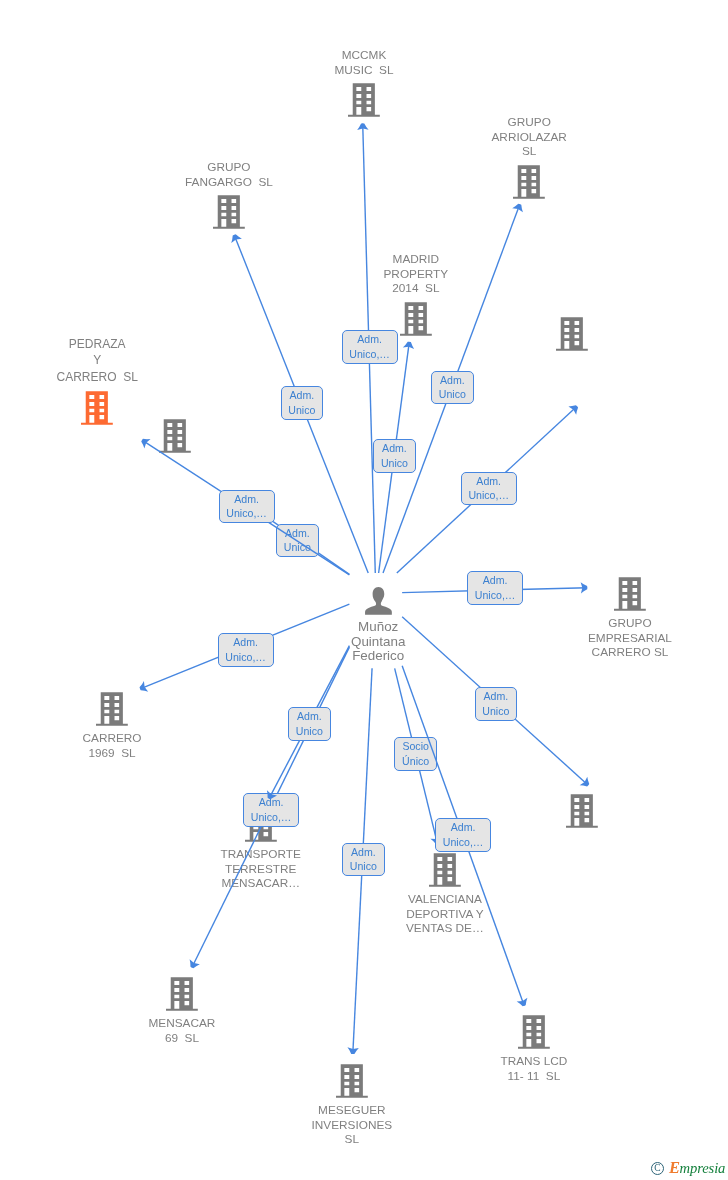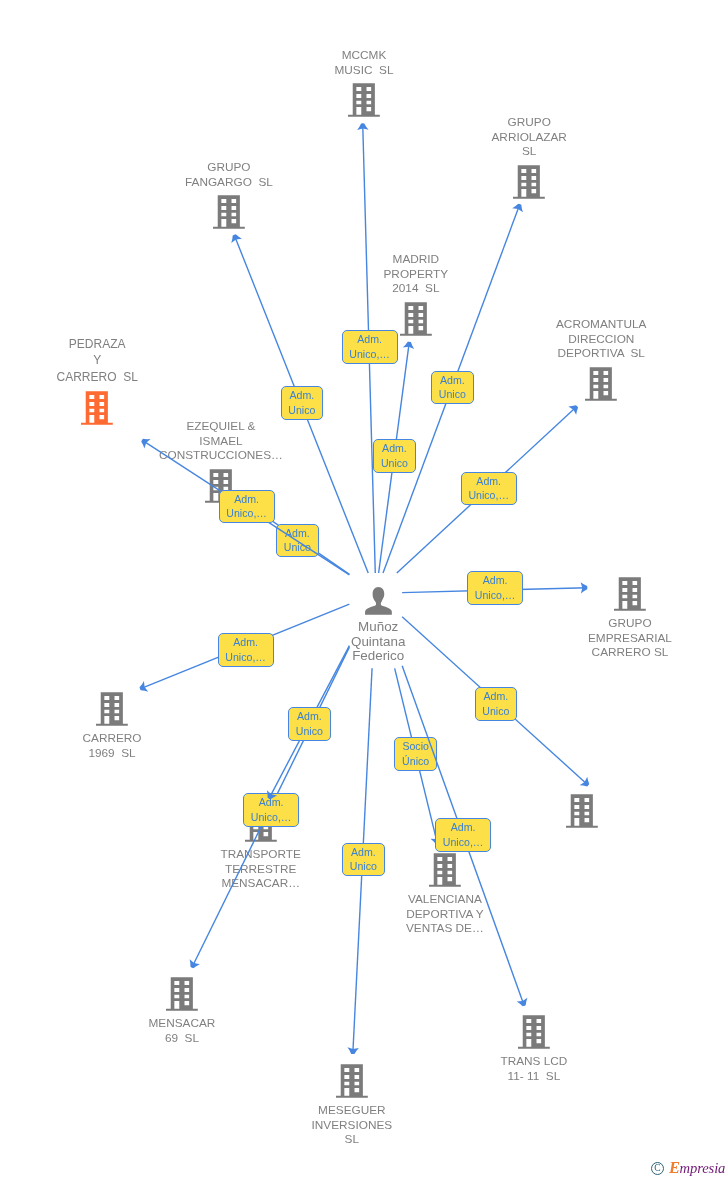--- a/index.html
+++ b/index.html
@@ -11,36 +11,36 @@
 .node{position:absolute;text-align:center;white-space:nowrap;}
 .node-icon{display:block;margin:0 auto;}
 .node-label{font-size:11.8px;font-weight:normal;color:#808080;line-height:14.6px;}
 .node-label div{white-space:pre;}
 .node.is-highlight .node-label{font-size:12px;line-height:16.4px;}
 .node.is-focus .node-label{font-size:13.4px;line-height:14.8px;}
 .node[data-pos="above"] .node-label{margin-bottom:6px;}
 .node[data-pos="below"] .node-label{margin-top:5px;}
 .edge-line-layer{position:absolute;left:0;top:0;width:728px;height:1180px;pointer-events:none;}
 .edge-label{position:absolute;box-sizing:border-box;
-        border:1px solid #4686e0;background:#fde047;border-radius:5px;
+        border:1px solid #4686e0;background:#e5e5e5;border-radius:5px;
         color:#3c80d0;font-size:10.6px;line-height:14.6px;text-align:center;
         padding:1.2px 6.8px;white-space:pre;}
 .edge-label span{display:block;}
 #empresia-logo{position:absolute;left:651px;top:1159px;
    white-space:nowrap;line-height:18px;}
 #empresia-logo .cr{display:inline-block;width:13px;height:13px;
    border:1.3px solid #2d6478;border-radius:50%;box-sizing:border-box;
    position:relative;vertical-align:-2px;}
 #empresia-logo .cr i{position:absolute;left:0;right:0;top:-1.5px;
    font-style:normal;font-size:9.5px;line-height:13px;text-align:center;color:#2d6478;
    font-family:"Liberation Serif",serif;}
 #empresia-logo .bi{font-family:"Liberation Serif",serif;font-style:italic;
    font-weight:bold;font-size:16.5px;color:#f07c2e;margin-left:5px;}
 #empresia-logo .br{font-family:"Liberation Serif",serif;font-style:italic;
-   font-size:14.6px;color:#701a75;letter-spacing:-0.1px;margin-left:-0.5px;}
+   font-size:14.6px;color:#15803d;letter-spacing:-0.1px;margin-left:-0.5px;}
 </style>
 </head>
 <body>
 
 <div id="stage">
   <svg id="edge-layer" width="728" height="1180" viewBox="0 0 728 1180"></svg>
   <div id="node-layer">
       <div class="node" data-pos="above" style="left: 334.5px; top: 48px;">
         <div class="node-label">
           <div>MCCMK</div>
@@ -73,45 +73,35 @@
         <div class="node-label">
           <div>MADRID</div>
           <div>PROPERTY</div>
           <div>2014  SL</div>
         </div>
         <svg width="31.8" height="34" viewBox="0 0 31.6 33.2" class="node-icon">
           <path d="M0 31.2h31.6v2H0zM4.7 0h22v31.2h-22zM8.3 3.8h4.9v3.9H8.3zM18.4 3.8h4.6v3.9h-4.6zM8.3 10.6h4.9v3.9H8.3zM18.4 10.6h4.6v3.9h-4.6zM8.3 17.4h4.9v3.3H8.3zM18.4 17.4h4.6v3.3h-4.6zM8.3 23.6h4.9v7.6H8.3zM18.4 23.6h4.6v4.3h-4.6z" fill="#7b7b7b" fill-rule="evenodd"></path>
         </svg>
       </div>
       <div class="node" data-pos="above" style="left: 556px; top: 317px;">
-        <div class="node-label">
-          <div>ACROMANTULA</div>
-          <div>DIRECCION</div>
-          <div>DEPORTIVA  SL</div>
-        </div>
         <svg width="31.8" height="34" viewBox="0 0 31.6 33.2" class="node-icon">
           <path d="M0 31.2h31.6v2H0zM4.7 0h22v31.2h-22zM8.3 3.8h4.9v3.9H8.3zM18.4 3.8h4.6v3.9h-4.6zM8.3 10.6h4.9v3.9H8.3zM18.4 10.6h4.6v3.9h-4.6zM8.3 17.4h4.9v3.3H8.3zM18.4 17.4h4.6v3.3h-4.6zM8.3 23.6h4.9v7.6H8.3zM18.4 23.6h4.6v4.3h-4.6z" fill="#7b7b7b" fill-rule="evenodd"></path>
         </svg>
       </div>
       <div class="node is-highlight" data-pos="above" style="left: 56.5px; top: 336px;">
         <div class="node-label">
           <div>PEDRAZA</div>
           <div>Y</div>
           <div>CARRERO  SL</div>
         </div>
         <svg width="31.8" height="34" viewBox="0 0 31.6 33.2" class="node-icon">
           <path d="M0 31.2h31.6v2H0zM4.7 0h22v31.2h-22zM8.3 3.8h4.9v3.9H8.3zM18.4 3.8h4.6v3.9h-4.6zM8.3 10.6h4.9v3.9H8.3zM18.4 10.6h4.6v3.9h-4.6zM8.3 17.4h4.9v3.3H8.3zM18.4 17.4h4.6v3.3h-4.6zM8.3 23.6h4.9v7.6H8.3zM18.4 23.6h4.6v4.3h-4.6z" fill="#fd6a32" fill-rule="evenodd"></path>
         </svg>
       </div>
       <div class="node" data-pos="above" style="left: 159px; top: 419px;">
-        <div class="node-label">
-          <div>EZEQUIEL &amp;</div>
-          <div>ISMAEL</div>
-          <div>CONSTRUCCIONES…</div>
-        </div>
         <svg width="31.8" height="34" viewBox="0 0 31.6 33.2" class="node-icon">
           <path d="M0 31.2h31.6v2H0zM4.7 0h22v31.2h-22zM8.3 3.8h4.9v3.9H8.3zM18.4 3.8h4.6v3.9h-4.6zM8.3 10.6h4.9v3.9H8.3zM18.4 10.6h4.6v3.9h-4.6zM8.3 17.4h4.9v3.3H8.3zM18.4 17.4h4.6v3.3h-4.6zM8.3 23.6h4.9v7.6H8.3zM18.4 23.6h4.6v4.3h-4.6z" fill="#7b7b7b" fill-rule="evenodd"></path>
         </svg>
       </div>
       <div class="node is-focus" data-pos="below" style="left: 351px; top: 587.15px;">
         <svg width="26.9" height="27.7" viewBox="0 0 26.6 27.5" class="node-icon">
           <path d="M13.3 0C9.6 0 7.5 2.9 7.5 7.2c0 2.9 1 5.6 2.6 7.1 .5 .5 .8 1.2 .8 1.9v1.1c-.2 .8-1 1.3-2 1.6C5.4 19.9 2 21.5 .9 22.6 .3 23.2 0 24 0 24.9V27.5h26.6V24.9c0-.9-.3-1.7-.9-2.3-1.1-1.1-4.5-2.7-8-3.7-1-.3-1.8-.8-2-1.6v-1.1c0-.7 .3-1.4 .8-1.91.6-1.5 2.6-4.2 2.6-7.1C19.1 2.9 17 0 13.3 0z" fill="#7b7b7b" fill-rule="evenodd"></path>
         </svg>
         <div class="node-label">
           <div>Muñoz</div>

